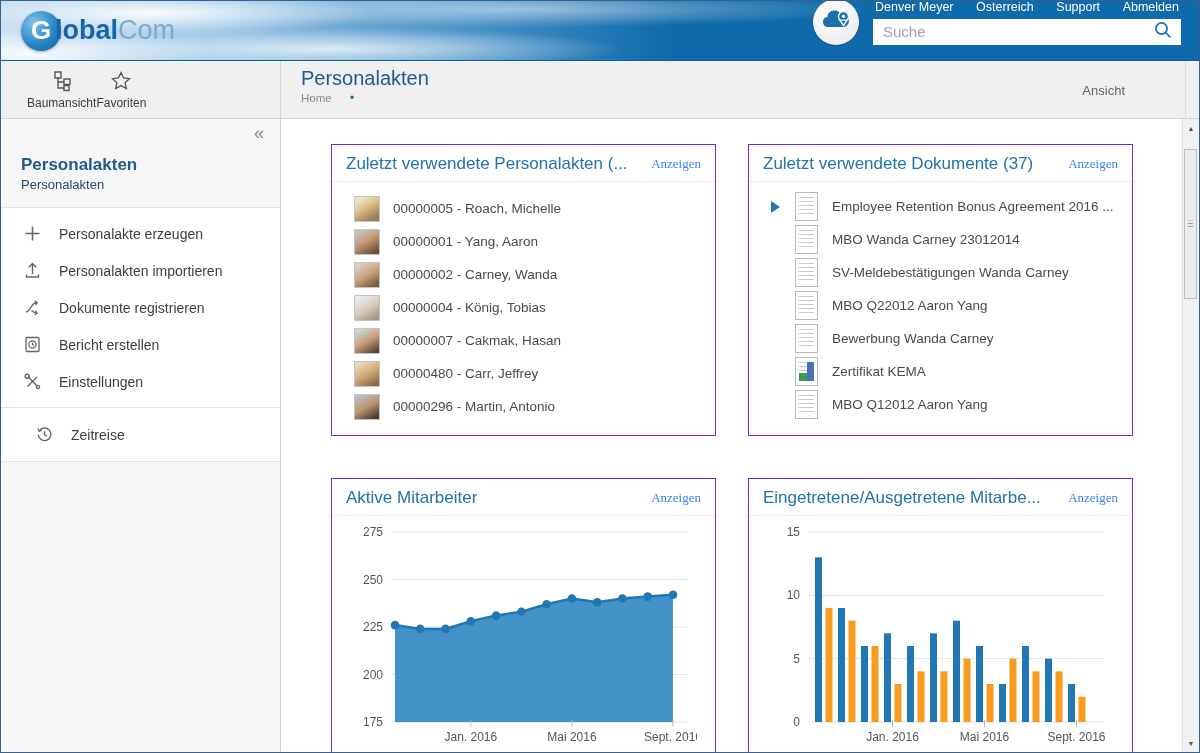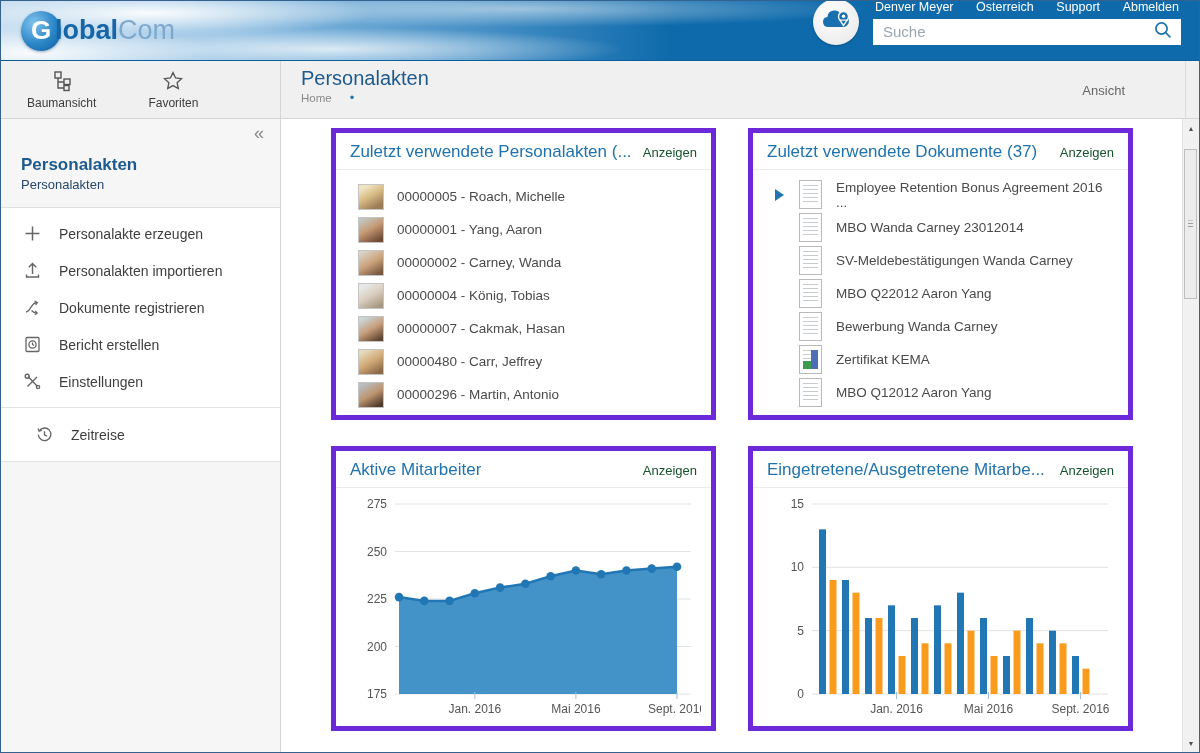--- a/index.html
+++ b/index.html
@@ -28,21 +28,21 @@
   .cloud-badge { width:46px; height:46px; border-radius:50%; background:radial-gradient(circle at 40% 35%, #FFFFFF, #E6E6E6); margin-right:14px; display:flex; align-items:center; justify-content:center; box-shadow:0 1px 2px rgba(0,30,60,.3); }
   .right-stack { width:308px; }
   .top-links { display:flex; justify-content:space-between; padding:0 2px; margin-bottom:5px; }
   .top-links a { color:#fff; font-size:12.5px; text-decoration:none; }
   .searchbox { background:#fff; height:26px; display:flex; align-items:center; padding:0 8px 0 10px; }
   .searchbox input { flex:1; border:none; outline:none; font-size:15px; color:#333; font-family:inherit; }
   .searchbox input::placeholder { color:#9AA5AD; }
 
   
   .subheader { height:58px; background:#F0F0F0; border-bottom:1px solid #D5D5D5; display:flex; }
-  .tools { width:280px; border-right:1px solid #D5D5D5; display:flex; gap:52px; padding-left:26px; align-items:center; }
+  .tools { width:280px; border-right:1px solid #D5D5D5; display:flex; padding-left:26px; align-items:center; }
   .tool { display:flex; flex-direction:column; align-items:center; background:none; border:none; cursor:pointer; padding:0; }
   .tool svg { display:block; }
   .tool-label { font-size:12px; color:#3C3C3C; margin-top:3px; font-family:inherit; }
   .pagehead { flex:1; position:relative; padding:6px 0 0 20px; }
   .pagehead h1 { font-size:20px; font-weight:500; color:#1E5A8D; }
   .breadcrumb { margin-top:1px; font-size:11.5px; color:#8A8A8A; display:flex; align-items:center; gap:18px; }
   .breadcrumb .dot { color:#2077B4; font-size:13px; line-height:1; }
   .ansicht-btn { position:absolute; right:60px; top:50%; transform:translateY(-50%); background:none; border:none; color:#666; font-size:13px; cursor:pointer; font-family:inherit; }
   .subheader .spacer { width:14px; border-left:1px solid #DCDCDC; }
 
@@ -59,25 +59,25 @@
   .menu { background:#fff; border-top:1px solid #E2E2E2; border-bottom:1px solid #E2E2E2; padding:7px 0; }
   .menu-item { display:flex; align-items:center; height:37px; padding-left:22px; gap:17px; cursor:pointer; }
   .menu-item svg { display:block; }
   .menu-label { font-size:14px; color:#3E3E3E; }
   .menu.secondary { border-top:none; padding:8px 12px; }
   .side-fill { flex:1; }
 
   
   main { flex:1; background:#fff; padding:9px 0 0 50px; overflow:hidden; }
   .cards { display:grid; grid-template-columns:385px 385px; column-gap:32px; row-gap:26px; }
-  .card { background:#fff; border:5px solid #6d28d9; height:292px; overflow:hidden; }
+  .card { background:#fff; border:1px solid #6d28d9; height:292px; overflow:hidden;margin-top:16px; }
   .card.chart-card { height:285px; }
   .card-head { display:flex; justify-content:space-between; align-items:center; padding:9px 14px 7px 14px; border-bottom:1px solid #EBEBEB; }
   .card-title { font-size:17px; color:#2073AD; font-weight:500; white-space:nowrap; overflow:hidden; }
-  .card-action { font-size:13px; color:#14532d; text-decoration:none; margin-left:12px; flex:none; }
+  .card-action { font-size:13px; color:#3b82f6; text-decoration:none; margin-left:12px; flex:none;font-family:Liberation Serif, serif; }
 
   
   .emp-list { padding:10px 14px 0 22px; }
   .emp-row { display:flex; align-items:center; height:33px; cursor:pointer; }
   .avatar { width:26px; height:26px; border:1px solid #C4C4C4; margin-right:13px; flex:none; }
   .a1 { background:linear-gradient(150deg,#EFE3C2 15%,#D9BD86 45%,#9C7B55 85%); }
   .a2 { background:linear-gradient(150deg,#BFC6BE 10%,#C79B76 45%,#6E4A35 90%); }
   .a3 { background:linear-gradient(150deg,#D8D2C4 10%,#CBA27C 50%,#7A5940 90%); }
   .a4 { background:linear-gradient(150deg,#E8E8E6 15%,#D8CDBC 50%,#A79782 90%); }
   .a5 { background:linear-gradient(150deg,#C9D6D8 10%,#C89E7B 50%,#5F4633 90%); }

